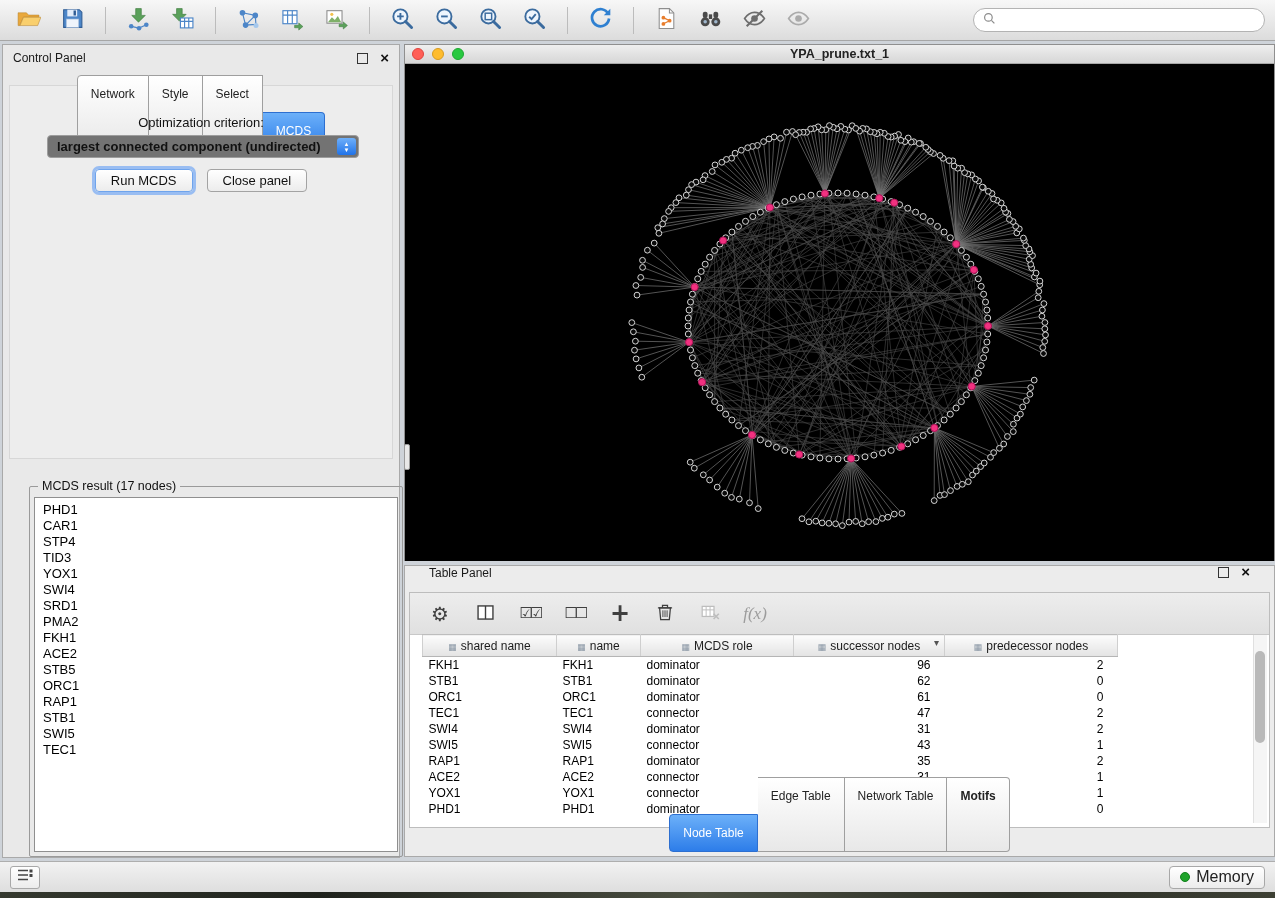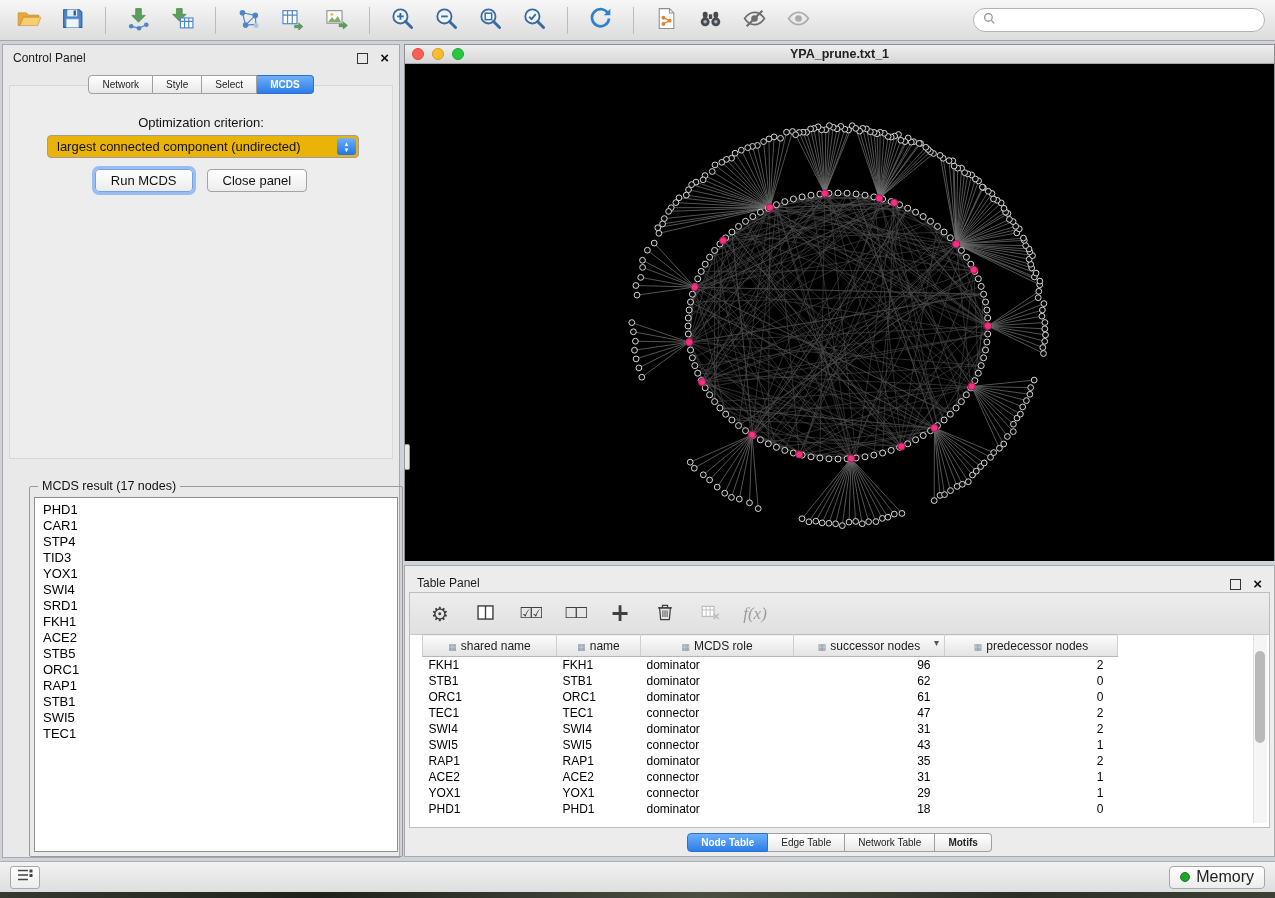--- a/index.html
+++ b/index.html
@@ -14,26 +14,26 @@
   .searchbox input{border:none;outline:none;flex:1;font:12px "Liberation Sans",sans-serif;background:transparent;}
 
   
   .control-panel{position:absolute;left:2px;top:44px;width:398px;height:814px;background:#e9e9e9;border:1px solid #a9a9a9;box-sizing:border-box;}
   .cp-header{height:26px;display:flex;align-items:center;padding:0 10px;font-size:12px;color:#1a1a1a;}
   .win-btns{margin-left:auto;display:flex;gap:12px;align-items:center;}
   .float-square{width:9px;height:9px;border:1.5px solid #333;display:inline-block;cursor:pointer;}
   .close-x{font-weight:bold;font-size:15px;line-height:12px;color:#111;cursor:pointer;}
   .cp-content{position:absolute;left:6px;right:6px;top:40px;height:372px;background:#ededed;border:1px solid #d7d7d7;}
   .cp-tabs{position:absolute;left:0;top:30px;width:100%;display:flex;justify-content:center;z-index:2;}
-  .seg-tab{font-size:10px;padding:3px 13px;background:linear-gradient(#ffffff,#e8e8e8);border:1px solid #9f9f9f;border-left:none;color:#222;cursor:pointer;}
+  .seg-tab{font-size:12px;padding:11px 13px;background:linear-gradient(#ffffff,#e8e8e8);border:1px solid #9f9f9f;border-left:none;color:#222;cursor:pointer;}
   .seg-tab:first-child{border-left:1px solid #9f9f9f;border-radius:4px 0 0 4px;}
   .seg-tab:last-child{border-radius:0 4px 4px 0;font-weight:bold;}
-  .seg-tab.active{background:linear-gradient(#6cb0f9,#2d7de9);color:#fff;border-color:#2d6fd0;font-weight:bold;}
+  .seg-tab.active{background:linear-gradient(#6cb0f9,#2d7de9);color:#fff;border-color:#2d6fd0;font-weight:normal;margin-top:37px;}
   .opt-label{position:absolute;left:0;top:70px;width:100%;text-align:center;font-size:13px;color:#111;z-index:2;}
-  .cp-select{position:absolute;left:44px;top:90px;width:312px;height:23px;background:#eab308;border:1px solid #9d9d9d;border-radius:4px;display:flex;align-items:center;box-sizing:border-box;padding-left:9px;font-size:13px;color:#111;z-index:2;cursor:pointer;}
+  .cp-select{position:absolute;left:44px;top:90px;width:312px;height:23px;background:#737373;border:1px solid #9d9d9d;border-radius:4px;display:flex;align-items:center;box-sizing:border-box;padding-left:9px;font-size:13px;color:#111;z-index:2;cursor:pointer;font-weight:bold;}
   .stepper{position:absolute;right:2px;top:2px;width:19px;height:17px;border-radius:3px;background:linear-gradient(#6fb0fa,#2173e8);display:flex;flex-direction:column;align-items:center;justify-content:center;color:#fff;}
   .stepper span{font-size:6px;line-height:6px;}
   .cp-buttons{position:absolute;left:0;top:124px;width:100%;display:flex;justify-content:center;gap:14px;z-index:2;}
   .mac-btn{height:23px;border:1px solid #a3a3a3;border-radius:4px;background:linear-gradient(#ffffff,#ececec);font:13px "Liberation Sans",sans-serif;color:#111;padding:0 15px;cursor:pointer;}
   .mac-btn.focusring{box-shadow:0 0 0 3px rgba(96,156,245,.6);border-color:#6fa4ec;}
   .mcds-result{position:absolute;left:12px;top:420px;width:374px;height:378px;border:1px solid #9a9a9a;border-radius:2px;margin:14px;padding:4px;box-sizing:border-box;}
   .mcds-result legend{font-size:12.5px;color:#111;padding:0 4px;margin-left:4px;}
   .result-list{width:100%;height:100%;background:#fff;border:1px solid #8f8f8f;box-sizing:border-box;overflow:hidden;padding-top:4px;}
   .result-item{font-size:13px;line-height:16px;padding-left:8px;color:#000;cursor:default;}
 
@@ -43,21 +43,21 @@
   .tl{width:12px;height:12px;border-radius:50%;margin-right:8px;box-sizing:border-box;cursor:pointer;}
   .tl.red{background:#ff5f57;border:1px solid #e0443e;}
   .tl.yellow{background:#febc2e;border:1px solid #d89c20;}
   .tl.green{background:#28c840;border:1px solid #1ea832;}
   .net-title{position:absolute;left:0;right:0;text-align:center;font-size:12.5px;font-weight:bold;color:#222;pointer-events:none;}
   #netsvg{display:block;width:869px;height:497px;}
   .split-handle{position:absolute;left:404px;top:444px;width:6px;height:26px;background:#e8e8e8;border:1px solid #9a9a9a;border-radius:2px;box-sizing:border-box;cursor:col-resize;}
 
   
   .table-panel{position:absolute;left:404px;top:565px;width:871px;height:292px;background:#ececec;border:1px solid #a9a9a9;box-sizing:border-box;}
-  .tp-header{height:24px;display:flex;align-items:flex-end;padding:0 12px;font-size:12px;color:#1a1a1a;}
+  .tp-header{height:24px;display:flex;align-items:flex-start;padding:0 24px;font-size:12px;color:#1a1a1a;}
   .tp-body{position:absolute;left:4px;right:4px;top:26px;bottom:28px;background:#fff;border:1px solid #bdbdbd;}
   .tp-toolbar{height:41px;background:linear-gradient(#ededed,#e0e0e0);border-bottom:1px solid #c8c8c8;display:flex;align-items:center;gap:17px;padding:0 16px;}
   .tp-btn{background:none;border:none;height:32px;min-width:28px;display:flex;align-items:center;justify-content:center;padding:0 2px;cursor:pointer;}
   .tp-btn.disabled{cursor:default;}
   .uni{color:#3f3f3f;font-family:"DejaVu Sans",sans-serif;}
   .checks{font-size:15px;letter-spacing:-3px;line-height:15px;}
   .fxglyph{font:italic 17px "Liberation Serif",serif;color:#9c9c9c;}
   .tbl-wrap{position:absolute;left:12px;right:16px;top:41px;}
   table.data{border-collapse:collapse;table-layout:fixed;width:100%;}
   table.data th{position:relative;height:19px;background:linear-gradient(#fcfcfc,#e3e3e3);border:1px solid #cfcfcf;border-top:1px solid #bdbdbd;border-bottom:1px solid #b5b5b5;font-size:12px;font-weight:normal;color:#1c1c1c;text-align:center;overflow:hidden;white-space:nowrap;cursor:pointer;}
@@ -252,20 +252,21 @@
     <fieldset class="mcds-result">
       <legend>MCDS result (17 nodes)</legend>
       <div class="result-list">
           <div class="result-item">PHD1</div>
           <div class="result-item">CAR1</div>
           <div class="result-item">STP4</div>
           <div class="result-item">TID3</div>
           <div class="result-item">YOX1</div>
           <div class="result-item">SWI4</div>
           <div class="result-item">SRD1</div>
+          <div class="result-item">PMA2</div>
           <div class="result-item">FKH1</div>
           <div class="result-item">ACE2</div>
           <div class="result-item">STB5</div>
           <div class="result-item">ORC1</div>
           <div class="result-item">RAP1</div>
           <div class="result-item">STB1</div>
           <div class="result-item">SWI5</div>
           <div class="result-item">TEC1</div>
         </div>
     </fieldset>

